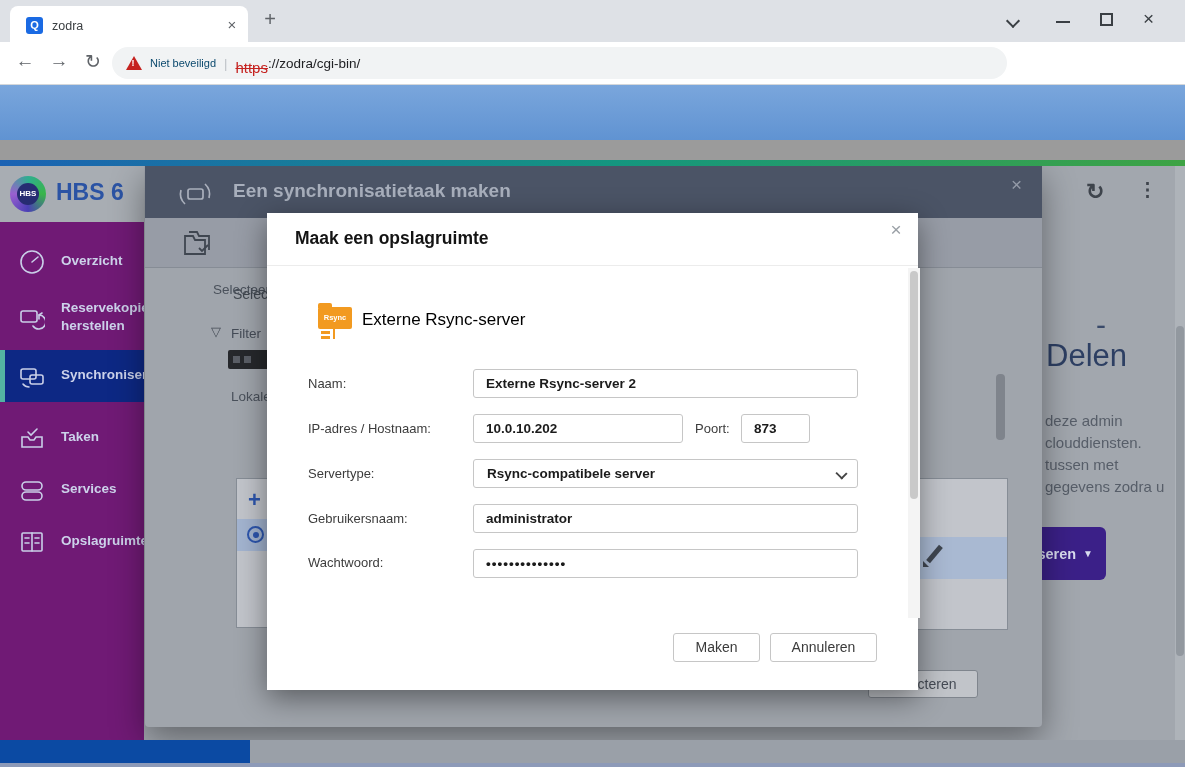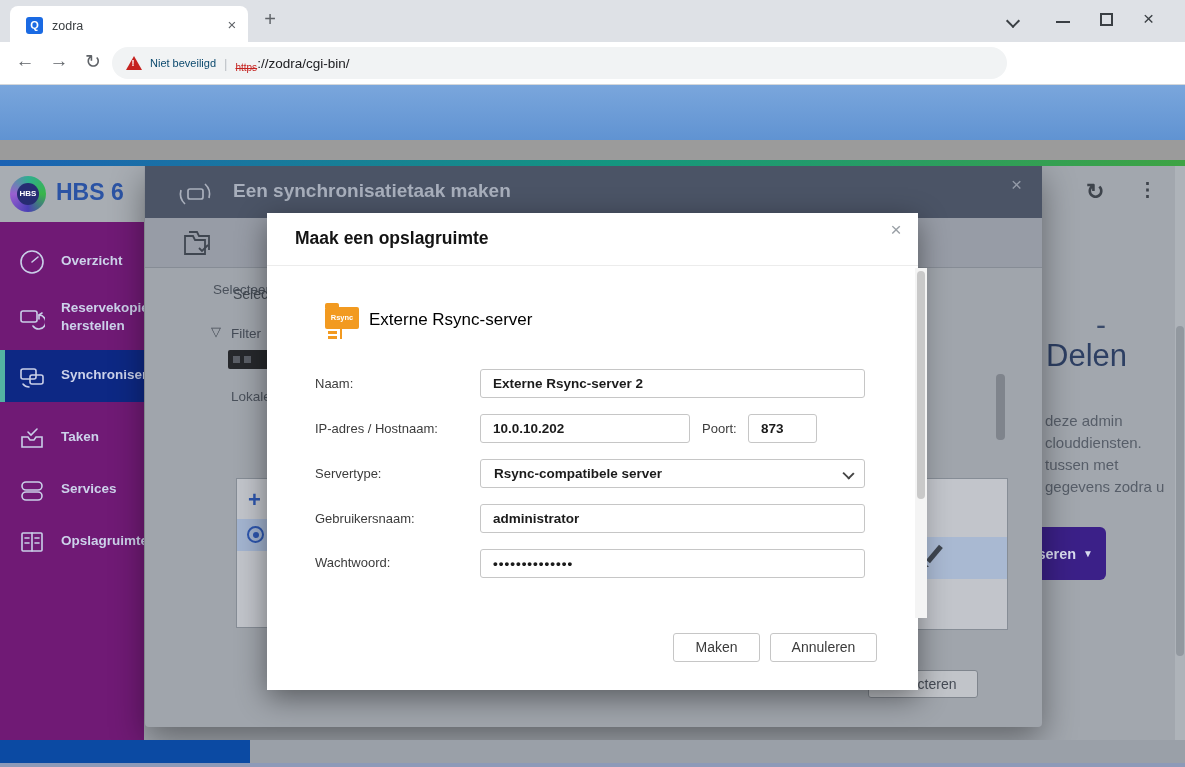--- a/index.html
+++ b/index.html
@@ -20,21 +20,21 @@
   .maxbox { left:1100px; top:13px; width:13px; height:13px; border:2px solid #3a3f44; }
   .closex { left:1143px; top:8px; font-size:19px; color:#3a3f44; }
 
   .toolbar { left:0; top:42px; width:1185px; height:43px; background:#fff; border-bottom:1px solid #d4d7da; }
   .navic { top:8px; font-size:19px; color:#5f6368; width:26px; text-align:center; }
   .omnibox { left:112px; top:5px; width:895px; height:32px; background:#f1f3f4; border-radius:16px; display:flex; align-items:center; padding-left:14px; }
   .warn-tri { width:0; height:0; border-left:8px solid transparent; border-right:8px solid transparent; border-bottom:14px solid #c5221f; position:relative; margin-right:8px; }
   .warn-tri:after { content:"!"; position:absolute; left:-2.5px; top:2px; color:#fff; font-size:9px; font-weight:bold; }
   .sec-label { color:#0c4a6e; font-size:11px; }
   .omni-sep { color:#bdc1c6; font-size:13px; margin:0 8px; }
-  .url-https { color:#c5221f; font-size:10px; text-decoration:line-through;margin-top:9px; }
+  .url-https { color:#c5221f; font-size:15px; text-decoration:line-through;margin-top:9px; }
   .url-rest { color:#202124; font-size:13.5px; }
   .star { left:982px; top:51px; font-size:17px; color:#5f6368; }
   .shield-red { left:1026px; top:50px; width:18px; height:20px; background:#8f1310; clip-path:polygon(0 0,100% 0,100% 62%,50% 100%,0 62%); }
   .shield-gray { left:1057px; top:50px; width:17px; height:20px; background:#fff; border:2px solid #5f6368; clip-path:polygon(0 0,100% 0,100% 62%,50% 100%,0 62%); }
   .puzzle { left:1088px; top:52px; width:15px; height:15px; background:#5f6368; border-radius:2px; }
   .puzzle:before { content:""; position:absolute; left:4px; top:-4px; width:7px; height:7px; border-radius:50%; background:#5f6368; }
   .avatar { left:1116px; top:49px; width:23px; height:23px; border-radius:50%; background:#dadde1; overflow:hidden; }
   .avatar:before { content:""; position:absolute; left:7px; top:4px; width:9px; height:9px; border-radius:50%; background:#5f6368; }
   .avatar:after { content:""; position:absolute; left:3px; top:14px; width:17px; height:12px; border-radius:50% 50% 0 0; background:#5f6368; }
   .kebab { left:1152px; top:50px; font-size:16px; color:#5f6368; width:20px; text-align:center; }
@@ -115,21 +115,21 @@
   .pencil:before { content:""; position:absolute; left:9px; top:-1px; width:5px; height:20px; background:#3f4650; transform:rotate(40deg); }
   .pencil:after { content:""; position:absolute; left:0; top:16px; width:0; height:0; border-left:6px solid #3f4650; border-top:6px solid transparent; }
   .td-scroll-thumb { left:851px; top:208px; width:9px; height:66px; background:#7f848c; border-radius:4px; }
   .td-selbtn { left:723px; top:504px; width:110px; height:28px; background:#c1c4c9; border:1px solid #7f858d; border-radius:3px; text-align:center; line-height:26px; font-size:14px; color:#454b55; }
 
   
   .modal { left:267px; top:47px; width:651px; height:477px; background:#fff; z-index:20; box-shadow:0 8px 28px rgba(0,0,0,.45); }
   .m-close { left:617px; top:6px; width:24px; text-align:center; font-size:19px; color:#9aa0a6; }
   .m-title { left:28px; top:15px; font-size:17.5px; font-weight:bold; color:#141414; }
   .m-divider { left:0; top:52px; width:651px; height:1px; background:#ececec; }
-  .m-content { left:12px; top:53px; width:651px; height:354px; overflow:hidden; }
+  .m-content { left:5px; top:53px; width:651px; height:354px; overflow:hidden; }
   .rsync-ic { position:absolute; left:46px; top:37px; width:36px; height:36px; }
   .rsync-ic .tab { position:absolute; left:0; top:0; width:14px; height:5px; background:#f29a20; border-radius:2px 2px 0 0; }
   .rsync-ic .body { position:absolute; left:0; top:4px; width:34px; height:22px; background:#f29a20; border-radius:2px; color:#fff; font-size:7.5px; font-weight:bold; text-align:center; line-height:22px; }
   .rsync-ic .net1 { position:absolute; left:3px; top:28px; width:9px; height:3px; background:#f29a20; }
   .rsync-ic .net2 { position:absolute; left:3px; top:33px; width:9px; height:3px; background:#f29a20; }
   .rsync-ic .stem { position:absolute; left:15px; top:26px; width:2px; height:10px; background:#f29a20; }
   .m-heading { position:absolute; left:90px; top:44px; font-size:17px; color:#000000; }
   .flabel { position:absolute; left:36px; font-size:13px; color:#3c3c3c; }
   .finput { position:absolute; height:29px; border:1px solid #c6c6c6; border-radius:3px; font-family:"Liberation Sans",sans-serif; font-size:13.5px; font-weight:bold; color:#1b1b1b; padding:0 12px; background:#fff; outline:none; }
   .fselect { position:absolute; left:201px; width:385px; height:29px; border:1px solid #c6c6c6; border-radius:3px; font-size:13.5px; font-weight:bold; color:#1b1b1b; line-height:27px; padding-left:13px; }

